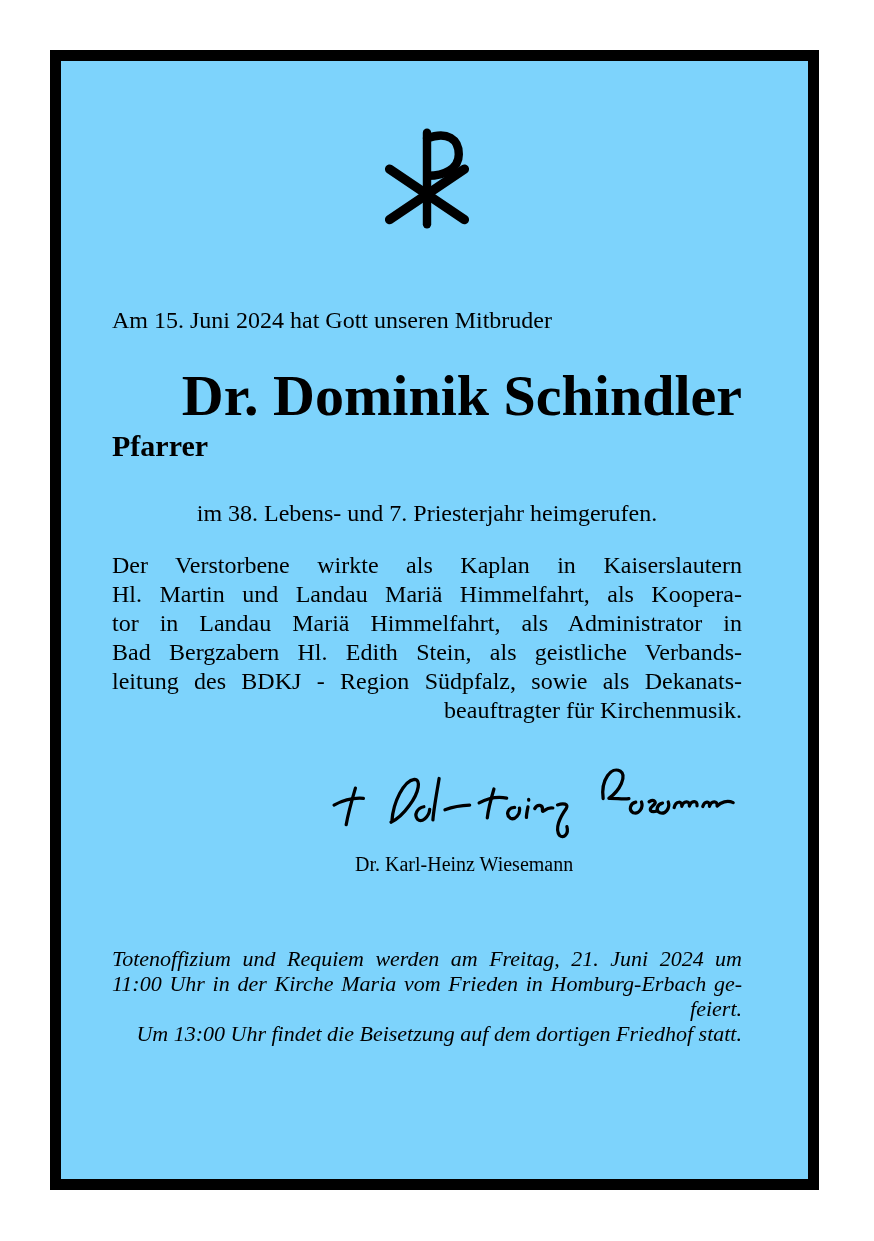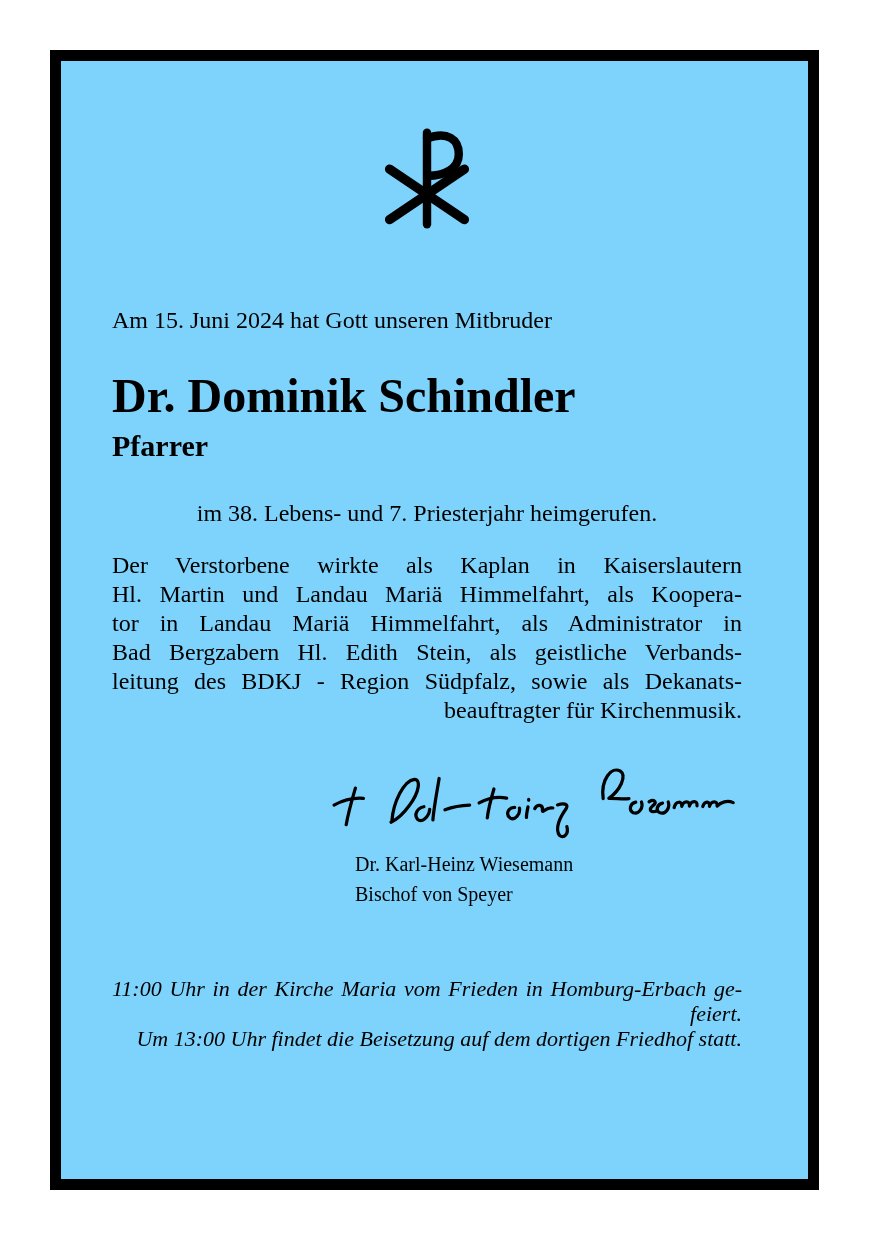--- a/index.html
+++ b/index.html
@@ -39,24 +39,24 @@
     height: 101px;
   }
   .intro {
     margin-top: 77px;
     font-size: 24px;
     line-height: 29px;
     text-align: left;
   }
   .deceased-name {
     margin-top: 37px;
-    font-size: 48px;
+    font-size: 58px;
     line-height: 48px;
     font-weight: bold;
-    text-align: left;
+    text-align: right;
     letter-spacing: 0px;
     white-space: nowrap;
   }
   .deceased-role {
     margin-top: 12px;
     font-size: 30px;
     line-height: 28px;
     font-weight: bold;
   }
   .heimgerufen {
@@ -157,23 +157,23 @@
         <path class="ink" d="M334,45 C328,46 326,53 331,56 C337,58 342,51 340,45" stroke-width="3.4"></path>
         <path class="ink" d="M348,45 C354,42 357,46 351,50 C347,53 349,57 356,55" stroke-width="3.4"></path>
         <path class="ink" d="M362,47 C356,48 354,55 359,57 C365,59 370,52 368,46" stroke-width="3.4"></path>
         <path class="ink" d="M374,52 C376,45 383,45 382,51 C384,45 391,45 390,51 C392,45 399,45 398,51" stroke-width="3.4"></path>
         <path class="ink" d="M404,52 C406,46 412,46 411,52 C413,46 420,46 419,52 C423,48 430,46 436,49" stroke-width="3.4"></path>
       </g>
     </svg>
 
     <div class="sig-typed">
       <div>Dr. Karl-Heinz Wiesemann</div>
-      <div>Bischof von Speyer</div>
     </div>
 
     <div class="funeral">
+      <div class="jl">Totenoffizium und Requiem werden am Freitag, 21. Juni 2024 um</div>
       <div class="jl">11:00 Uhr in der Kirche Maria vom Frieden in Homburg-Erbach ge-</div>
       <div class="ll">feiert.</div>
       <div class="ll">Um 13:00 Uhr findet die Beisetzung auf dem dortigen Friedhof statt.</div>
     </div>
 
   </div>
 </div>
 
 </body></html>

